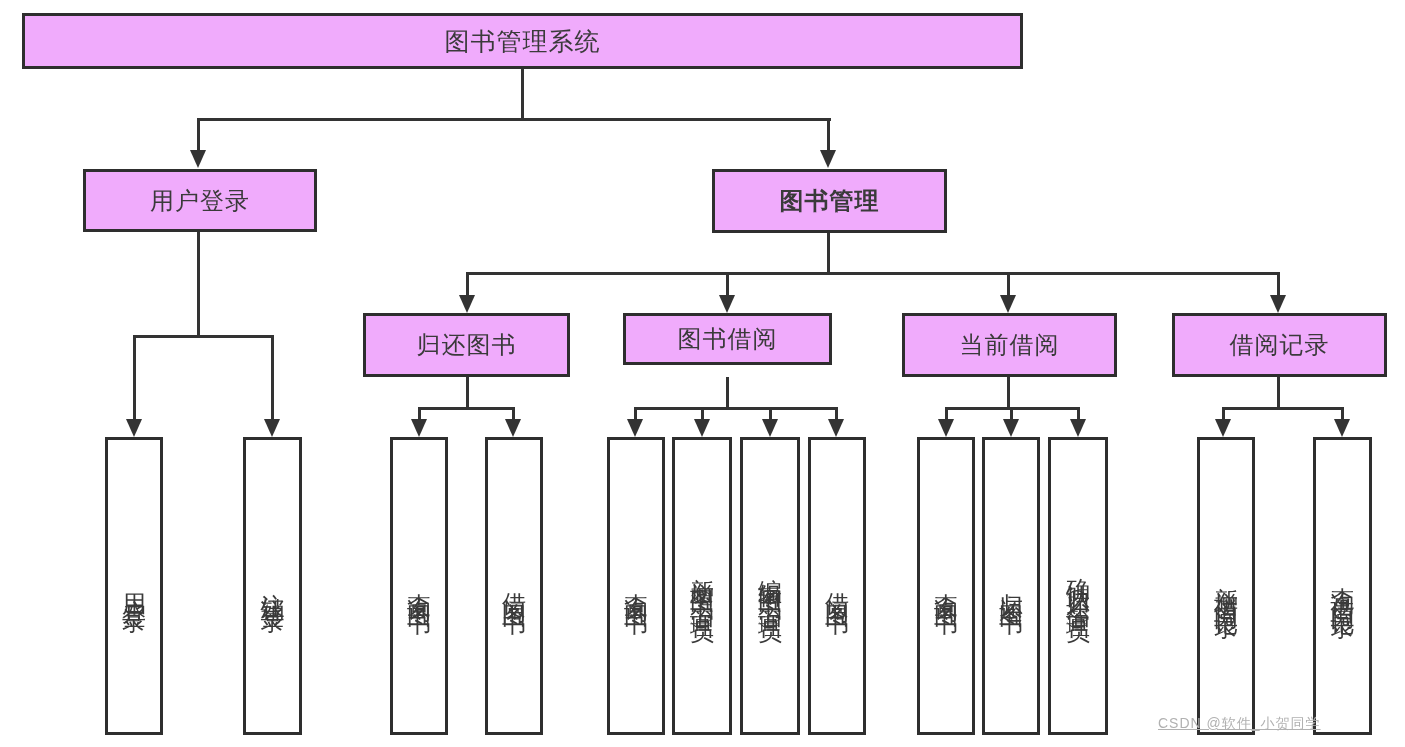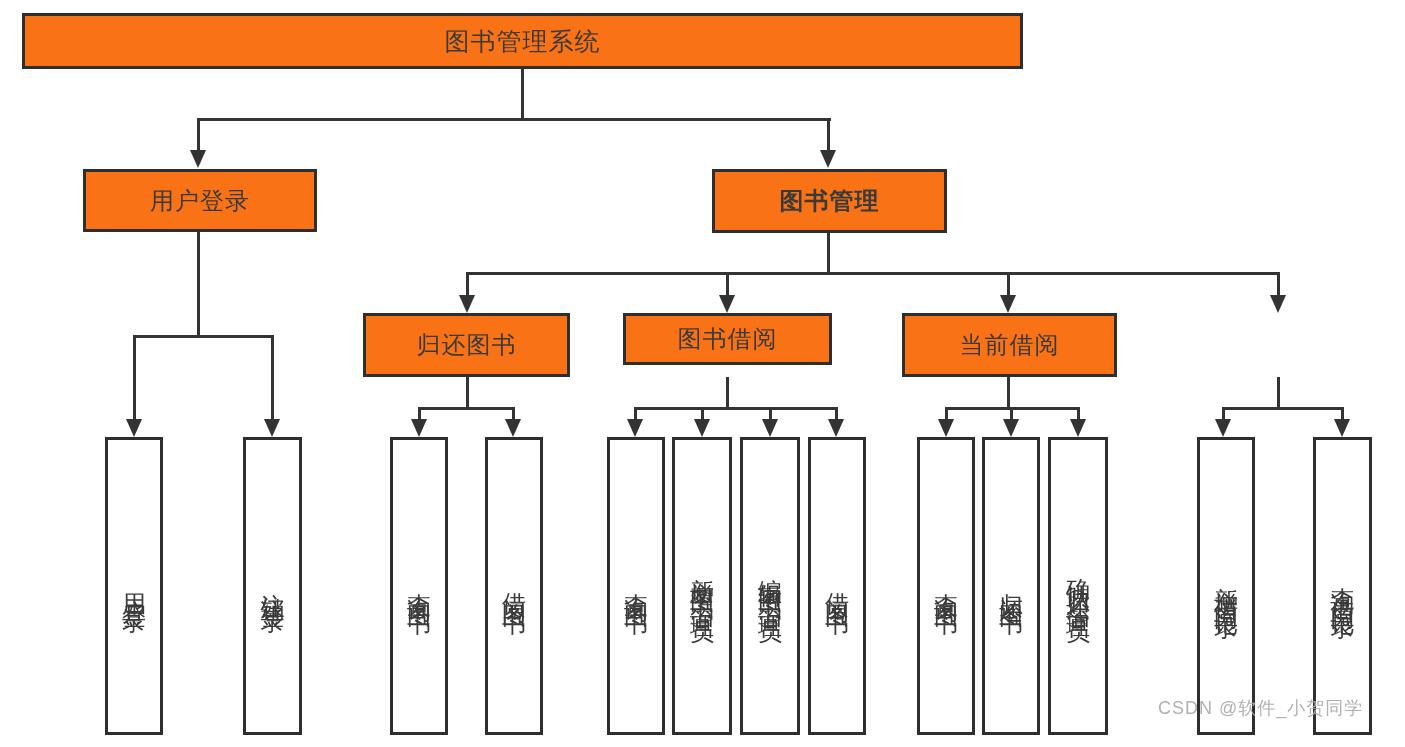--- a/index.html
+++ b/index.html
@@ -16,21 +16,21 @@
   .canvas {
     position: relative;
     width: 1405px;
     height: 747px;
     background: var(--background);
     overflow: hidden;
   }
 
   .box {
     position: absolute;
-    background: #f97316;
+    background: #f0abfc;
     border: 3px solid var(--box_border);
     color: var(--text);
     display: flex;
     align-items: center;
     justify-content: center;
     text-align: left;
   }
   .hbox-title { font-size: 25px; letter-spacing: 1px; }
   .hbox      { font-size: 24px; letter-spacing: 1px; }
 
@@ -58,26 +58,27 @@
     position: absolute;
     width: 0; height: 0;
     border-left: 8px solid transparent;
     border-right: 8px solid transparent;
     border-top: 18px solid var(--line);
   }
 
   .watermark {
     position: absolute;
     left: 1158px;
-    top: 696px;
-    font-size: 18px;
+    top: 715px;
+    font-size: 14px;
     letter-spacing: 1px;
     color: var(--watermark);
     white-space: nowrap;
     z-index: 5;
+    text-decoration: underline;
   }
 </style>
 </head>
 <body>
 
 <div class="canvas">
 
   <div class="box hbox-title" style="left:22px; top:13px; width:1001px; height:56px;">图书管理系统</div>
 
   <div class="vline" style="left:521px; top:69px; height:49px;"></div>
@@ -104,20 +105,21 @@
   <div class="vline" style="left:726px; top:272px; height:24px;"></div>
   <div class="arrow" style="left:719px; top:295px;"></div>
   <div class="vline" style="left:1007px; top:272px; height:24px;"></div>
   <div class="arrow" style="left:1000px; top:295px;"></div>
   <div class="vline" style="left:1277px; top:272px; height:24px;"></div>
   <div class="arrow" style="left:1270px; top:295px;"></div>
 
   <div class="box hbox" style="left:363px; top:313px; width:207px; height:64px;">归还图书</div>
   <div class="box hbox" style="left:623px; top:313px; width:209px; height:52px;">图书借阅</div>
   <div class="box hbox" style="left:902px; top:313px; width:215px; height:64px;">当前借阅</div>
+  <div class="box hbox" style="left:1172px; top:313px; width:215px; height:64px;">借阅记录</div>
 
   <div class="vline" style="left:466px; top:377px; height:33px;"></div>
   <div class="hline" style="left:418px; top:407px; width:97px;"></div>
   <div class="vline" style="left:418px; top:407px; height:14px;"></div>
   <div class="arrow" style="left:411px; top:419px;"></div>
   <div class="vline" style="left:512px; top:407px; height:14px;"></div>
   <div class="arrow" style="left:505px; top:419px;"></div>
 
   <div class="vline" style="left:726px; top:377px; height:33px;"></div>
   <div class="hline" style="left:634px; top:407px; width:204px;"></div>

